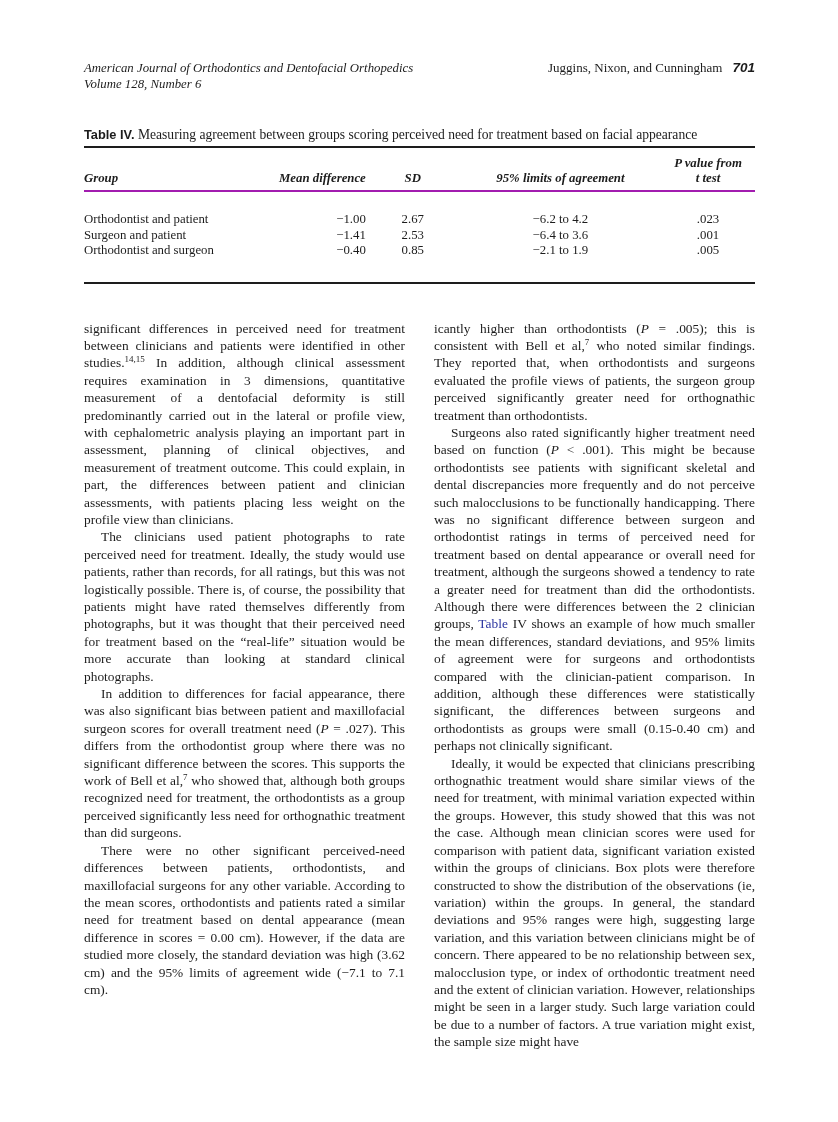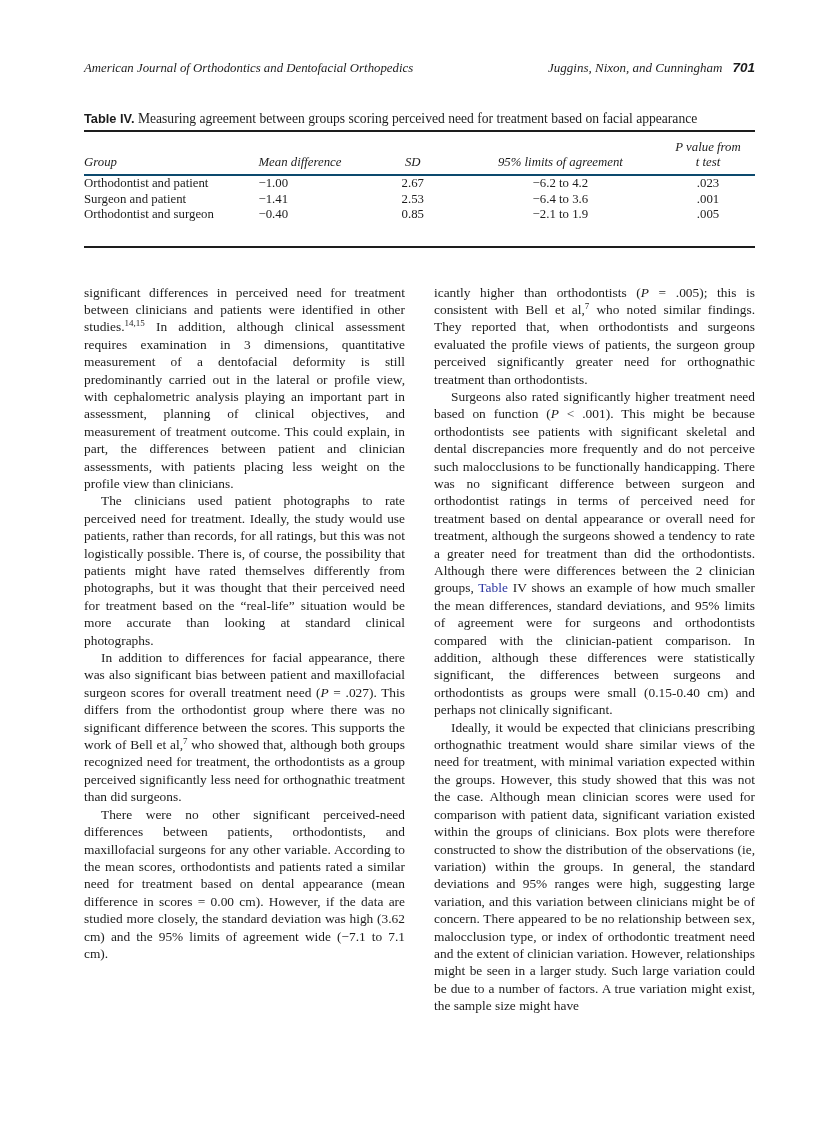--- a/index.html
+++ b/index.html
@@ -10,40 +10,40 @@
     color:var(--ink);
     font-family:"Liberation Serif","DejaVu Serif",serif;
     overflow:hidden;
   }
   .content { padding:60px 83px 0 84px; }
 
   
   .runhead { display:flex; justify-content:space-between; align-items:flex-start; }
   .rh-left { font-style:italic; font-size:12.8px; line-height:16px; }
   .rh-right { font-size:13px; white-space:nowrap; }
-  .rh-authors { font-style:italic; }
+  .rh-authors { }
   .rh-page { font-family:"Liberation Sans","DejaVu Sans",sans-serif; font-weight:bold; font-size:13.5px; margin-left:10px;font-style:italic; }
 
   
   .tcaption { margin-top:34px; font-size:13.6px; line-height:18px; }
   .tcaption .tlabel { font-family:"Liberation Sans","DejaVu Sans",sans-serif; font-weight:bold; font-size:12.8px; }
 
   
   table.ivtable { width:100%; border-collapse:collapse; margin-top:2px;
     border-top:2px solid #1d1d1d; border-bottom:2px solid #1d1d1d; }
   table.ivtable th {
-    font-style:italic; font-weight:normal; font-size:12.8px; line-height:14.5px;
+    font-style:italic; font-weight:bold; font-size:12.8px; line-height:14.5px;
     padding:8px 0 5px 0; vertical-align:bottom; white-space:pre-line;
-    border-bottom:2px solid #0c4a6e;
+    border-bottom:2px solid #a21caf;
   }
   table.ivtable td { font-size:12.8px; line-height:15.5px; padding:0; }
-  table.ivtable tbody tr:first-child td { padding-top:0; }
+  table.ivtable tbody tr:first-child td { padding-top:20px; }
   table.ivtable tbody tr:last-child td { padding-bottom:23px; }
   .c0 { text-align:left; width:26%; }
-  .c1 { text-align:left; width:16%; }
+  .c1 { text-align:right; width:16%; }
   .c2 { text-align:center; width:14%; }
   .c3 { text-align:center; width:30%; }
   .c4 { text-align:center; width:14%; }
 
   
   .cols { display:flex; gap:29px; margin-top:36px; }
   .col { flex:1 1 0; text-align:justify; font-size:13.4px; line-height:17.4px; }
   .para { margin:0; }
   .para.indent { text-indent:17px; }
   sup.ref { font-size:9px; line-height:0; vertical-align:super; }
@@ -52,20 +52,21 @@
 </style>
 </head>
 <body>
 
 <div class="page">
   <div class="content">
 
     <div class="runhead">
       <div class="rh-left">
         <div>American Journal of Orthodontics and Dentofacial Orthopedics</div>
+        <div>Volume 128, Number 6</div>
       </div>
       <div class="rh-right">
         <span class="rh-authors">Juggins, Nixon, and Cunningham</span><span class="rh-page">701</span>
       </div>
     </div>
 
     <div class="tcaption">
       <span class="tlabel">Table IV.</span><span> Measuring agreement between groups scoring perceived need for treatment based on facial appearance</span>
     </div>
 

